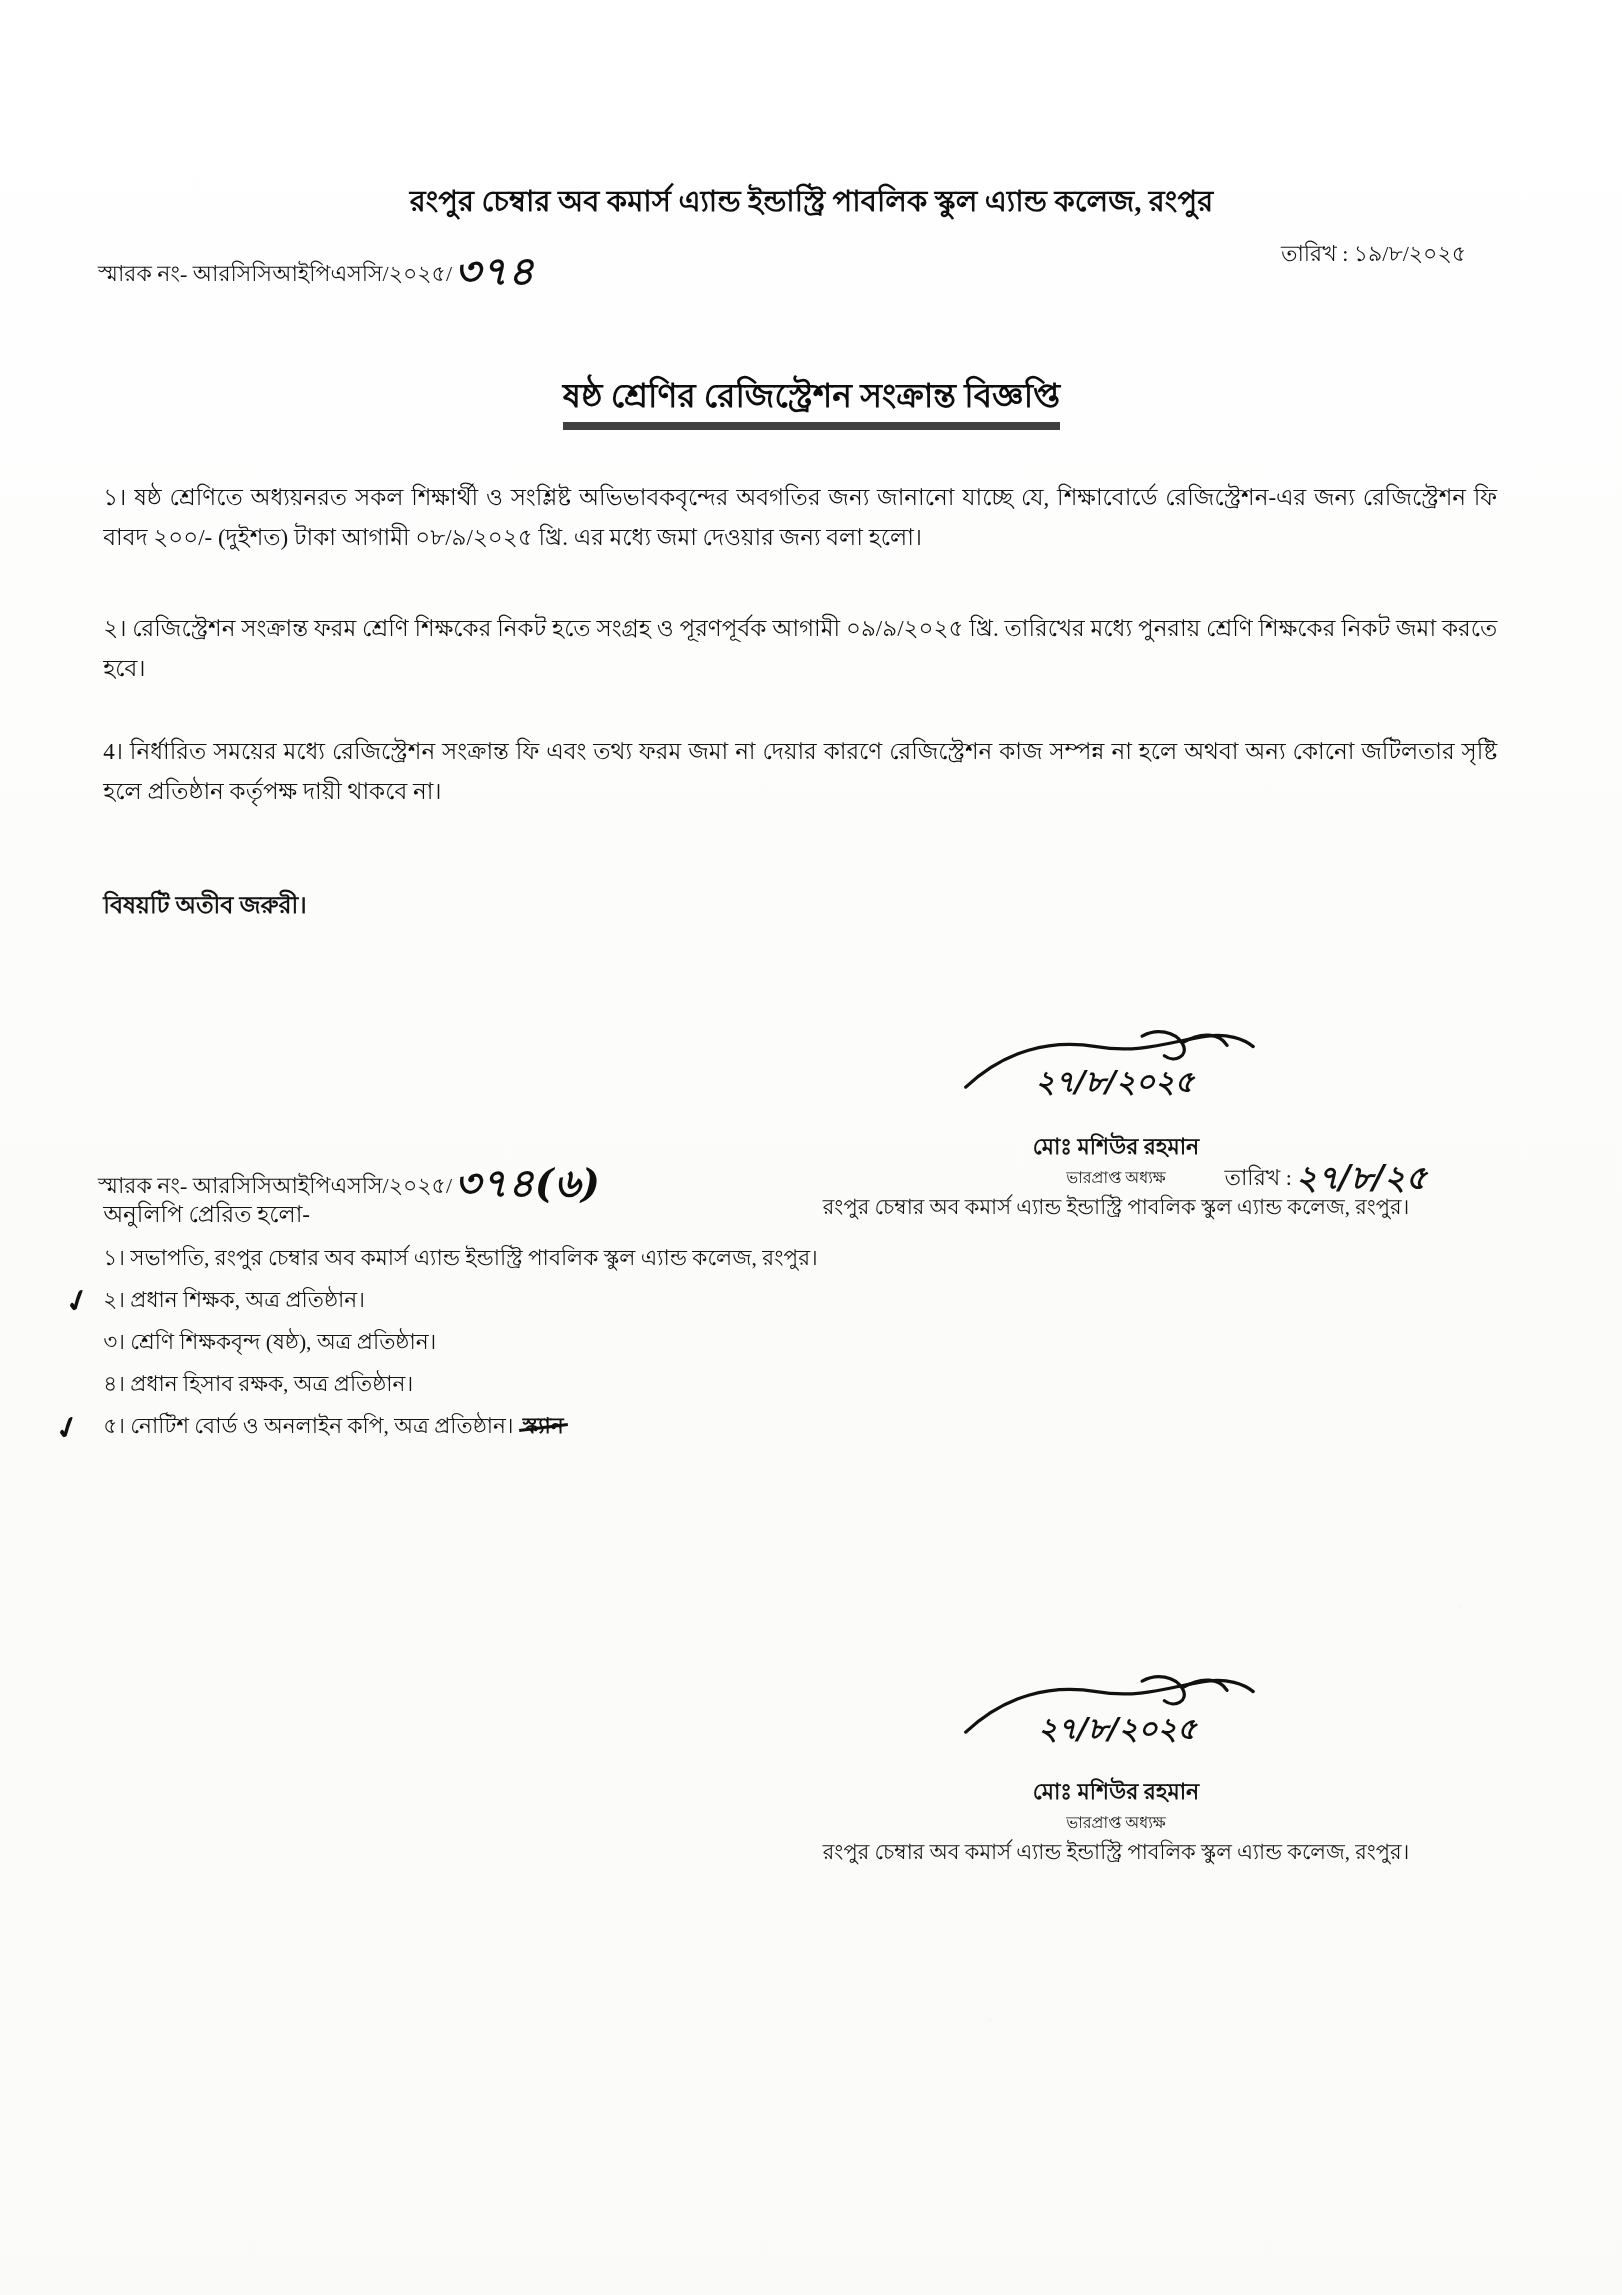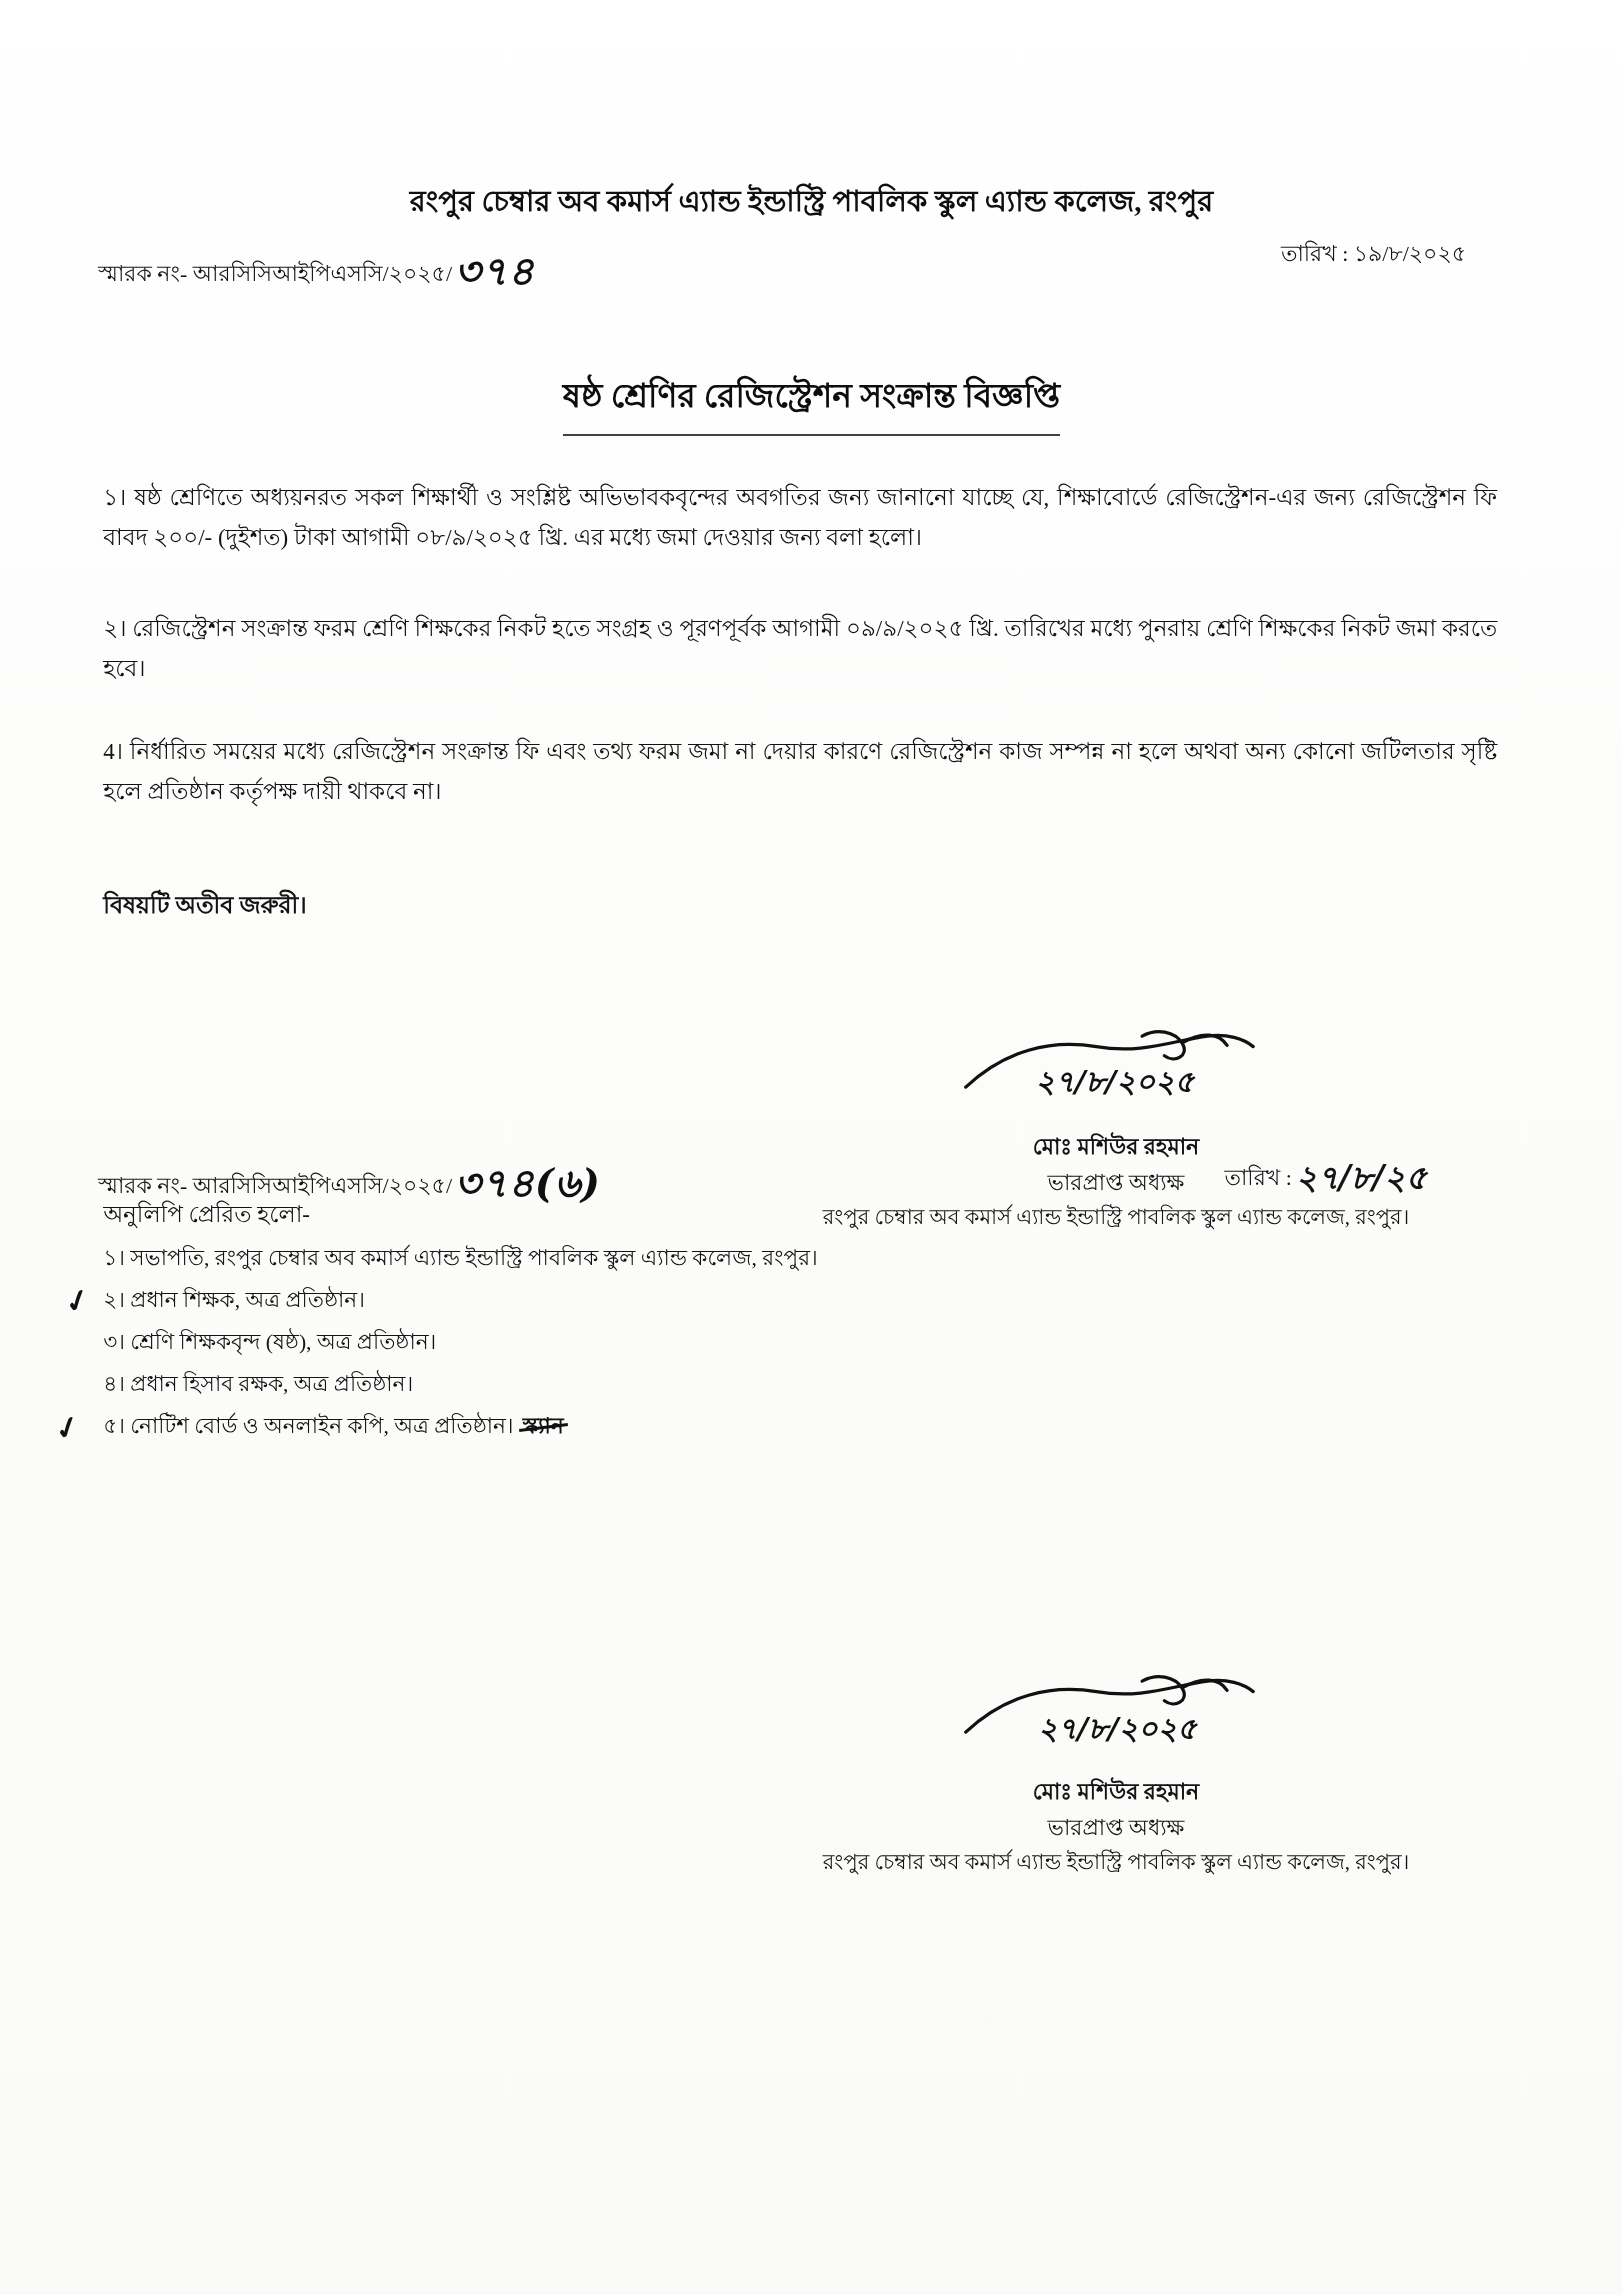--- a/index.html
+++ b/index.html
@@ -89,22 +89,22 @@
     position: absolute;
     left: 0;
     top: 370px;
     width: 1427px;
     text-align: center;
     font-size: 33px;
     font-weight: 700;
     color: #0d0d0d;
   }
   .doc-heading .u {
-    border-bottom: 2px solid #404040;
-    padding-bottom: 20px;
+    border-bottom: 8px solid #404040;
+    padding-bottom: 8px;
   }
   .para {
     position: absolute;
     left: 5.2px;
     width: 1394px;
     font-size: 23px;
     line-height: 1.72;
     text-align: justify;
     color: #121212;
   }
@@ -123,21 +123,21 @@
   .sig-block {
     position: absolute;
     width: 818px;
     text-align: center;
     font-size: 21.6px;
     line-height: 1.62;
   }
   #sig1 { left: 609px; top: 1027px; }
   #sig2 { left: 609px; top: 1672px; }
   .sig-name { font-weight: 700; font-size: 22px; }
-  .sig-role { font-size: 22px; }
+  .sig-role { font-size: 16px; }
   .sig-org  { font-size: 21px; }
 
   .signature {
     position: relative;
     height: 98px;
     width: 100%;
     margin-bottom: 3.9px;
   }
   .signature svg { position: absolute; left: 50%; top: 0; transform: translateX(-50%); }
 

